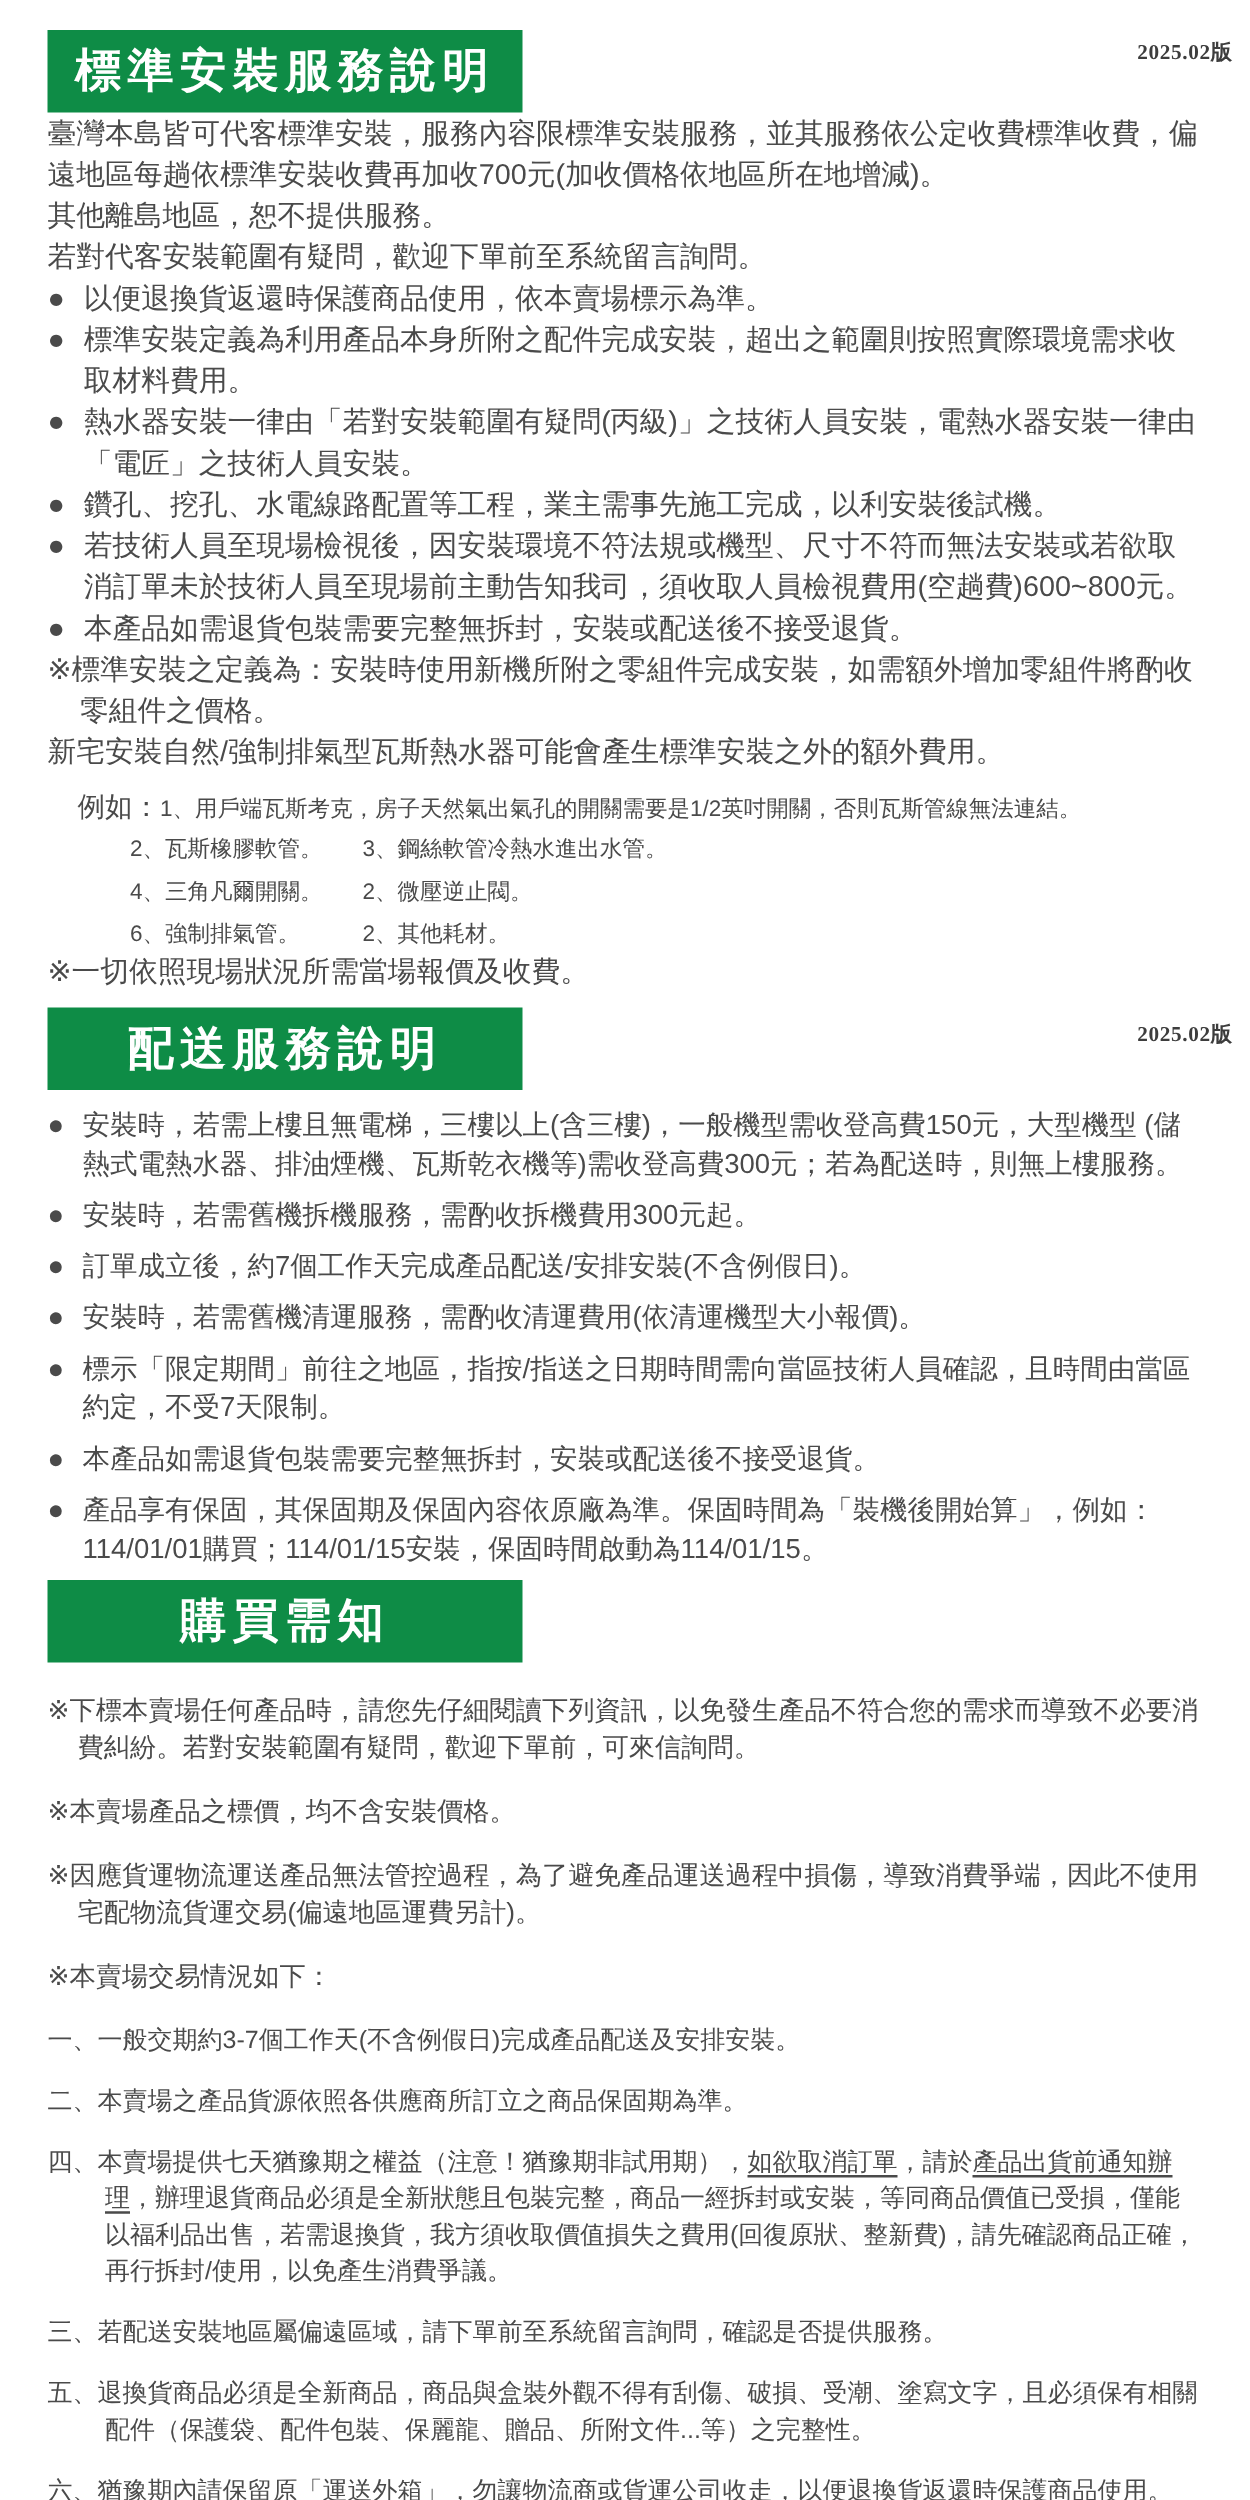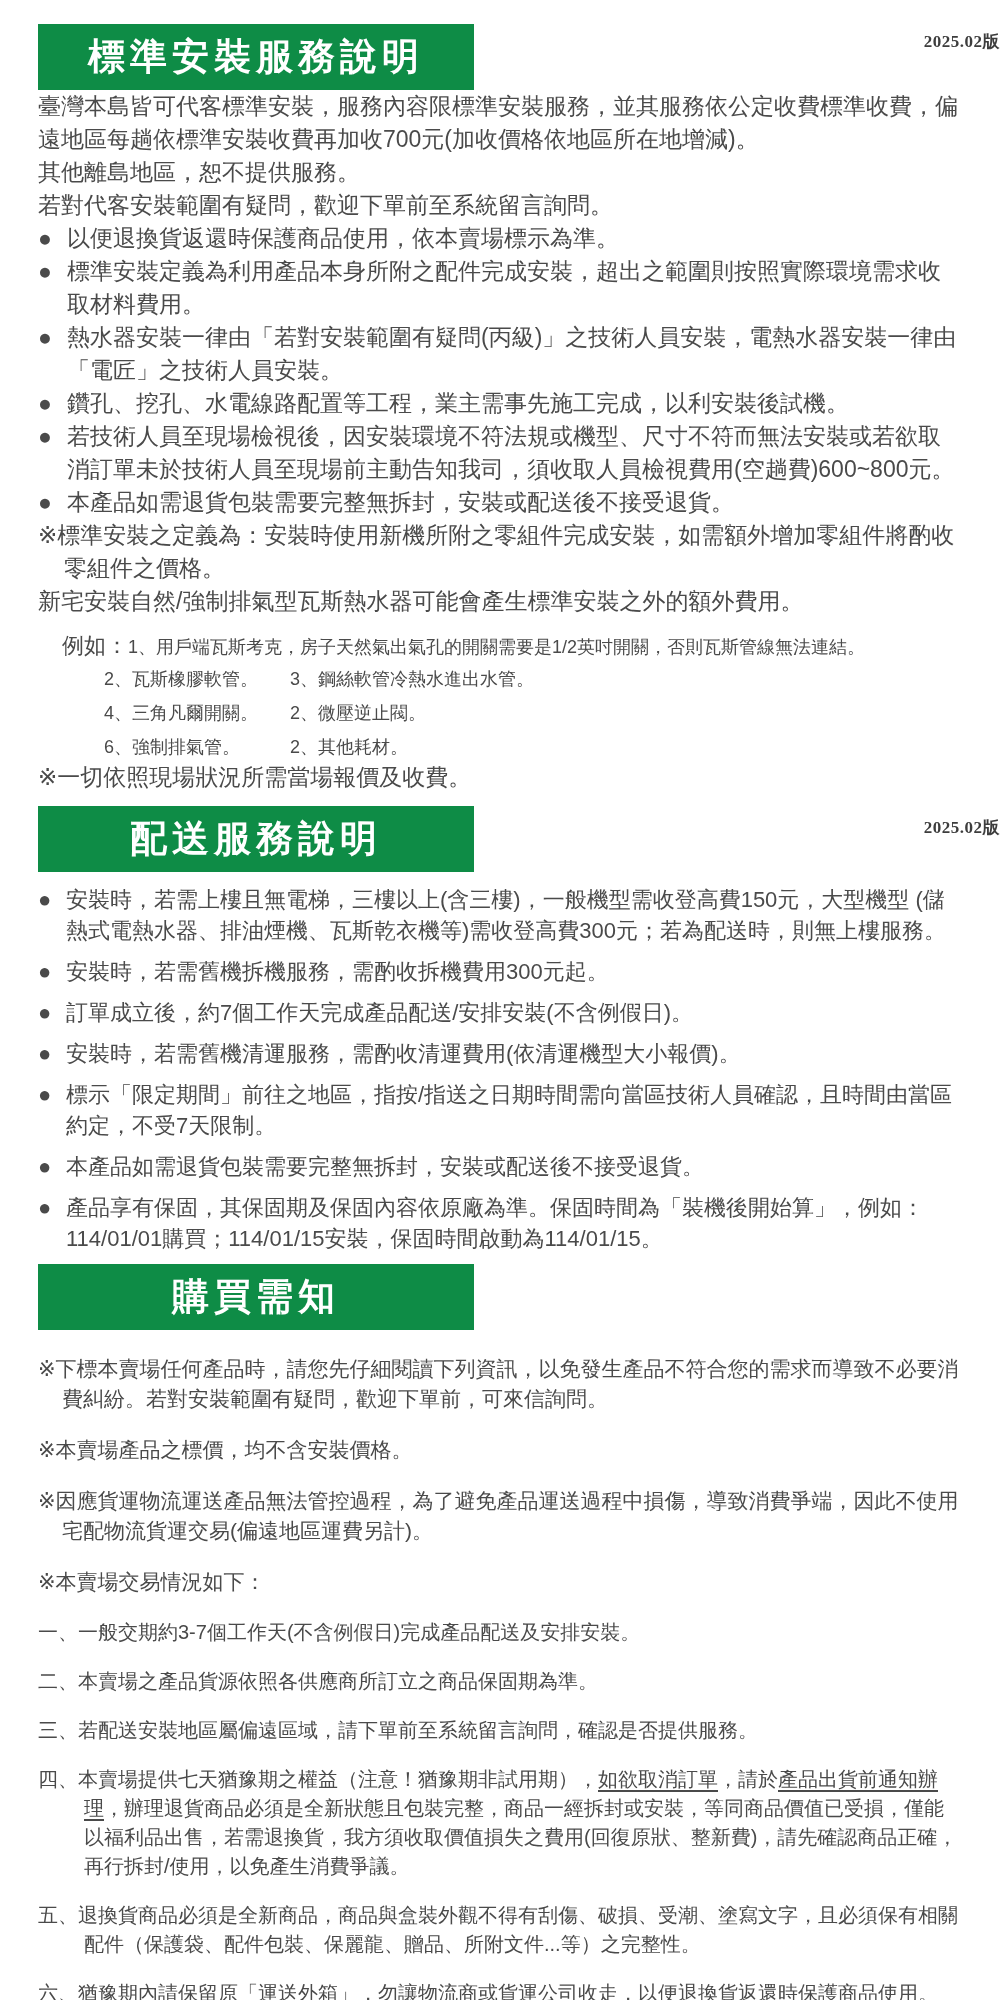--- a/index.html
+++ b/index.html
@@ -5,28 +5,28 @@
   html,body{margin:0;padding:0;background:#ffffff;}
   body{
     width:1000px;
     font-family:"Liberation Sans","DejaVu Sans",sans-serif;
     color:#4a4a4a;
     -webkit-font-smoothing:antialiased;
   }
   .page{position:relative;width:1000px;height:2000px;overflow:hidden;background:#fff;}
   .section{position:relative;padding:0 38px;}
   .version{
-    position:absolute;right:0;
+    position:absolute;right:14px;
     font-family:"Liberation Serif","DejaVu Serif",serif;
     font-weight:bold;font-size:17px;color:#3d3d3d;letter-spacing:.5px;
   }
   .v1{top:6px;}
   .v2{top:10px;}
   .hdr{
-    width:436px;height:66px;
+    width:380px;height:66px;
     background:#0e8c46;color:#ffffff;
     display:flex;align-items:center;justify-content:center;
     font-size:37px;font-weight:bold;letter-spacing:5px;
   }
   .hdr1{margin-top:24px;}
   .hdr2{margin-top:12px;}
   .hdr3{margin-top:10px;text-align:center;}
 
   
   .s1 p, .s1 .li, .s1 .note{font-size:23px;line-height:33px;margin:0;}
@@ -153,19 +153,19 @@
   <div class="section s3">
     <div class="hdr hdr3">購買需知</div>
 
     <p class="note note-first">※下標本賣場任何產品時，請您先仔細閱讀下列資訊，以免發生產品不符合您的需求而導致不必要消費糾紛。若對安裝範圍有疑問，歡迎下單前，可來信詢問。</p>
     <p class="note">※本賣場產品之標價，均不含安裝價格。</p>
     <p class="note">※因應貨運物流運送產品無法管控過程，為了避免產品運送過程中損傷，導致消費爭端，因此不使用宅配物流貨運交易(偏遠地區運費另計)。</p>
     <p class="note">※本賣場交易情況如下：</p>
 
     <p class="num">一、一般交期約3-7個工作天(不含例假日)完成產品配送及安排安裝。</p>
     <p class="num">二、本賣場之產品貨源依照各供應商所訂立之商品保固期為準。</p>
+    <p class="num"><span>四、本賣場提供七天猶豫期之權益（注意！猶豫期非試用期），</span><span class="u">如欲取消訂單</span><span>，請於</span><span class="u">產品出貨前通知辦理</span><span>，辦理退貨商品必須是全新狀態且包裝完整，商品一經拆封或安裝，等同商品價值已受損，僅能以福利品出售，若需退換貨，我方須收取價值損失之費用(回復原狀、整新費)，請先確認商品正確，再行拆封/使用，以免產生消費爭議。</span></p>
     <p class="num">三、若配送安裝地區屬偏遠區域，請下單前至系統留言詢問，確認是否提供服務。</p>
-    <p class="num"><span>四、本賣場提供七天猶豫期之權益（注意！猶豫期非試用期），</span><span class="u">如欲取消訂單</span><span>，請於</span><span class="u">產品出貨前通知辦理</span><span>，辦理退貨商品必須是全新狀態且包裝完整，商品一經拆封或安裝，等同商品價值已受損，僅能以福利品出售，若需退換貨，我方須收取價值損失之費用(回復原狀、整新費)，請先確認商品正確，再行拆封/使用，以免產生消費爭議。</span></p>
     <p class="num">五、退換貨商品必須是全新商品，商品與盒裝外觀不得有刮傷、破損、受潮、塗寫文字，且必須保有相關配件（保護袋、配件包裝、保麗龍、贈品、所附文件...等）之完整性。</p>
     <p class="num">六、猶豫期內請保留原「運送外箱」，勿讓物流商或貨運公司收走，以便退換貨返還時保護商品使用。</p>
   </div>
 
 </div>
 
 </body></html>

